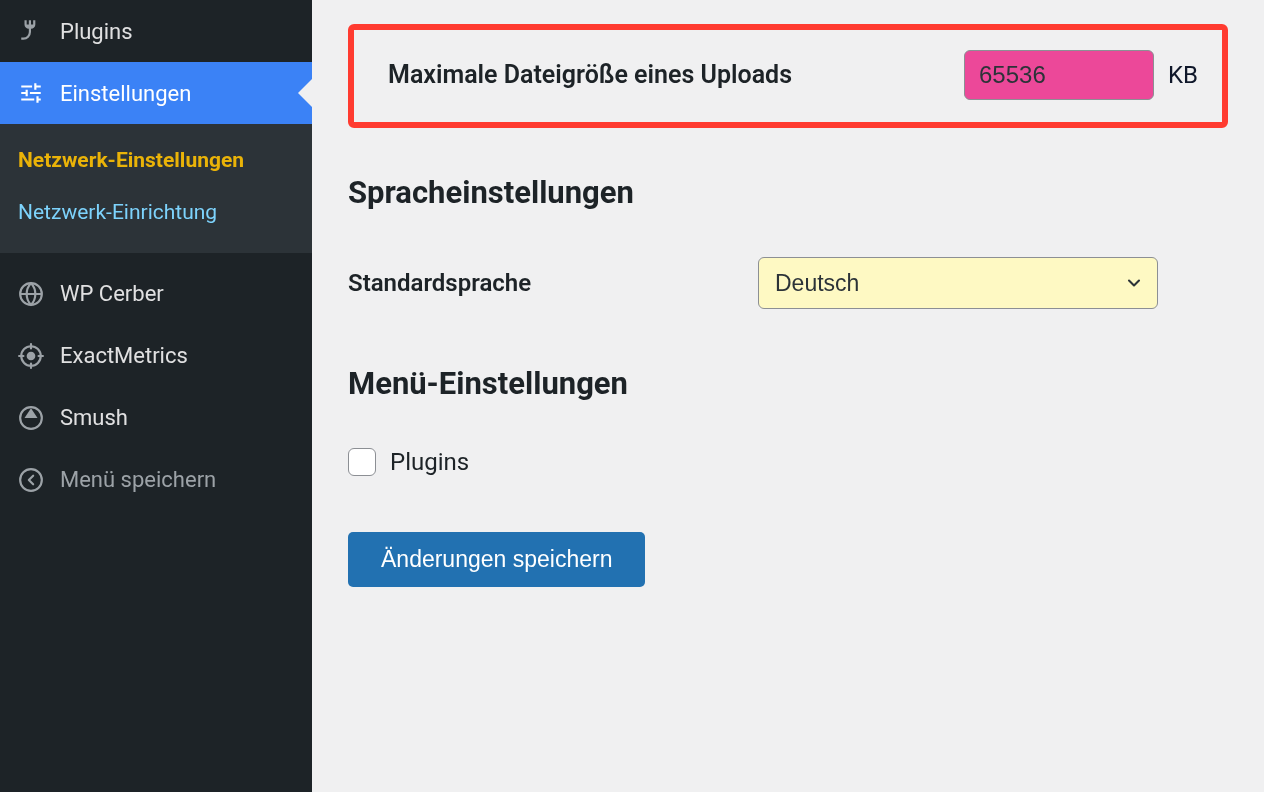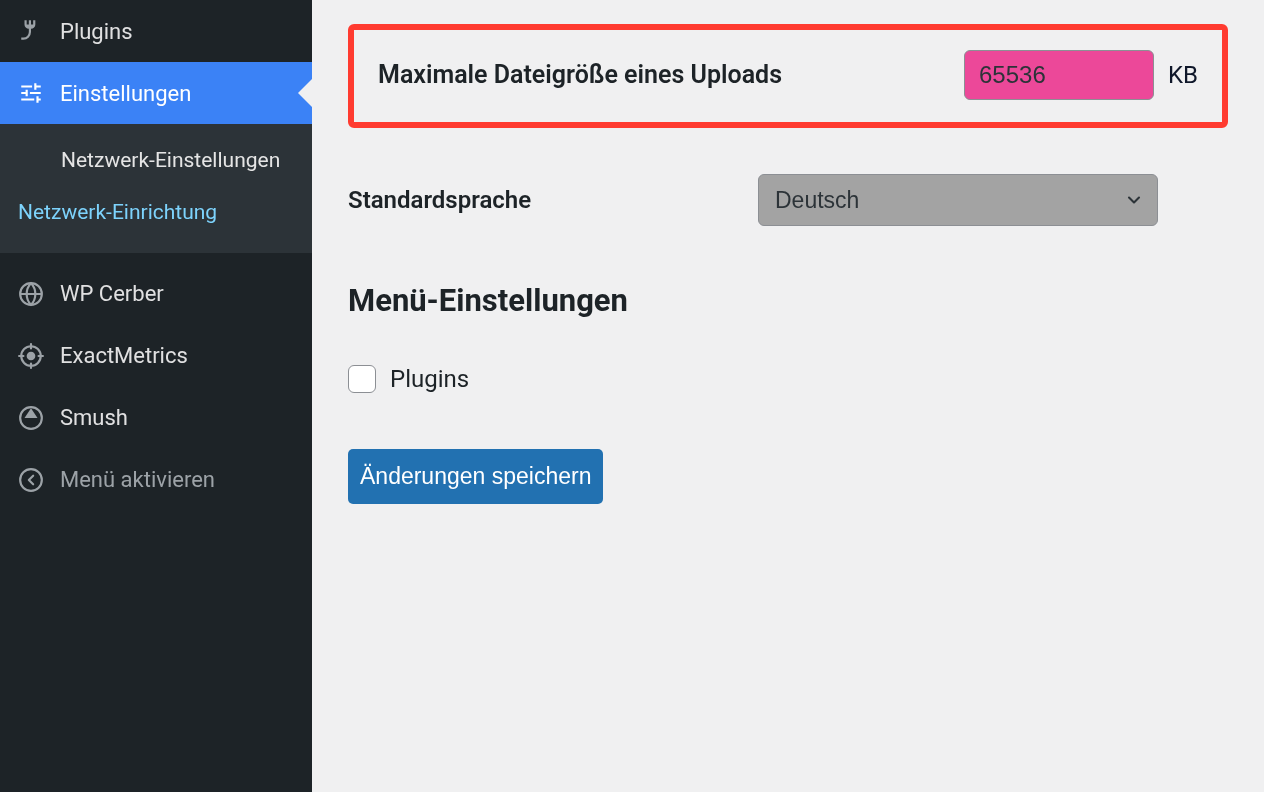--- a/index.html
+++ b/index.html
@@ -65,39 +65,38 @@
     padding: 10px 0 14px 0;
   }
   .submenu-item {
     padding: 12px 18px;
     color: #7dd3fc;
     font-size: 21px;
     cursor: pointer;
     line-height: 1.35;
   }
   .submenu-item.active {
-    color: #e5e5e5;
-    font-weight: 400;
-    margin-left: 43px;
+    color: #eab308;
+    font-weight: 700;
   }
 
   .separator { height: 10px; background: #1d2327; }
 
   
   .main {
     flex: 1;
     background: #f0f0f1;
     padding: 24px 36px 40px 36px;
     overflow: auto;
   }
 
   .highlight-box {
     border: 6px solid #ff3b30;
     border-radius: 6px;
-    padding: 20px 24px 22px 24px;
+    padding: 20px 24px 22px 34px;
     margin-bottom: 46px;
     display: flex;
     align-items: center;
     gap: 24px;
   }
   .highlight-box .field-label {
     font-size: 25px;
     font-weight: 600;
     line-height: 1.35;
     flex: 1;
@@ -148,21 +147,21 @@
   .select-wrap {
     position: relative;
     width: 400px;
   }
   .select-wrap select {
     width: 100%;
     font-size: 23px;
     padding: 12px 46px 12px 16px;
     border: 1px solid #8c8f94;
     border-radius: 6px;
-    background: #a3a3a3;
+    background: #fef9c3;
     appearance: none;
     -webkit-appearance: none;
     color: #2c3338;
   }
   .select-wrap .chev {
     position: absolute;
     right: 14px;
     top: 50%;
     transform: translateY(-50%);
     pointer-events: none;
@@ -186,21 +185,21 @@
   }
   .checkbox-row label {
     font-size: 24px;
   }
 
   .btn-primary {
     display: inline-block;
     background: #2271b1;
     color: #fff;
     font-size: 23px;
-    padding: 14px 12px;
+    padding: 14px 33px;
     border: none;
     border-radius: 5px;
     cursor: pointer;
   }
 
   svg { display: block; }
 </style>
 </head>
 <body>
 
@@ -267,37 +266,38 @@
     <span>Smush</span>
   </div>
 
   <div class="menu-item" style="color:#9ca2a7;">
     <span class="icon">
       <svg width="26" height="26" viewBox="0 0 24 24" fill="none" stroke="currentColor" stroke-width="2">
           <circle cx="12" cy="12" r="10"></circle>
           <path d="M14 8l-4 4 4 4" stroke-linecap="round" stroke-linejoin="round"></path>
         </svg>
     </span>
-    <span>Menü aktivieren</span>
+    <span>Menü speichern</span>
   </div>
 
 </nav>
 
 <main class="main">
 
   
   <div class="highlight-box">
     <div class="field-label">Maximale Dateigröße eines Uploads</div>
     <div class="field-input">
       <input type="text" value="65536" style="">
       <span class="unit">KB</span>
     </div>
   </div>
 
   
+  <h2 class="section-heading">Spracheinstellungen</h2>
 
   <div class="form-row">
     <div class="field-label">Standardsprache</div>
     <div class="field-control">
       <div class="select-wrap">
         <select>
           <option>Deutsch</option>
         </select>
         <span class="chev">
           <svg width="20" height="20" viewBox="0 0 24 24" fill="none" stroke="currentColor" stroke-width="2.5">

